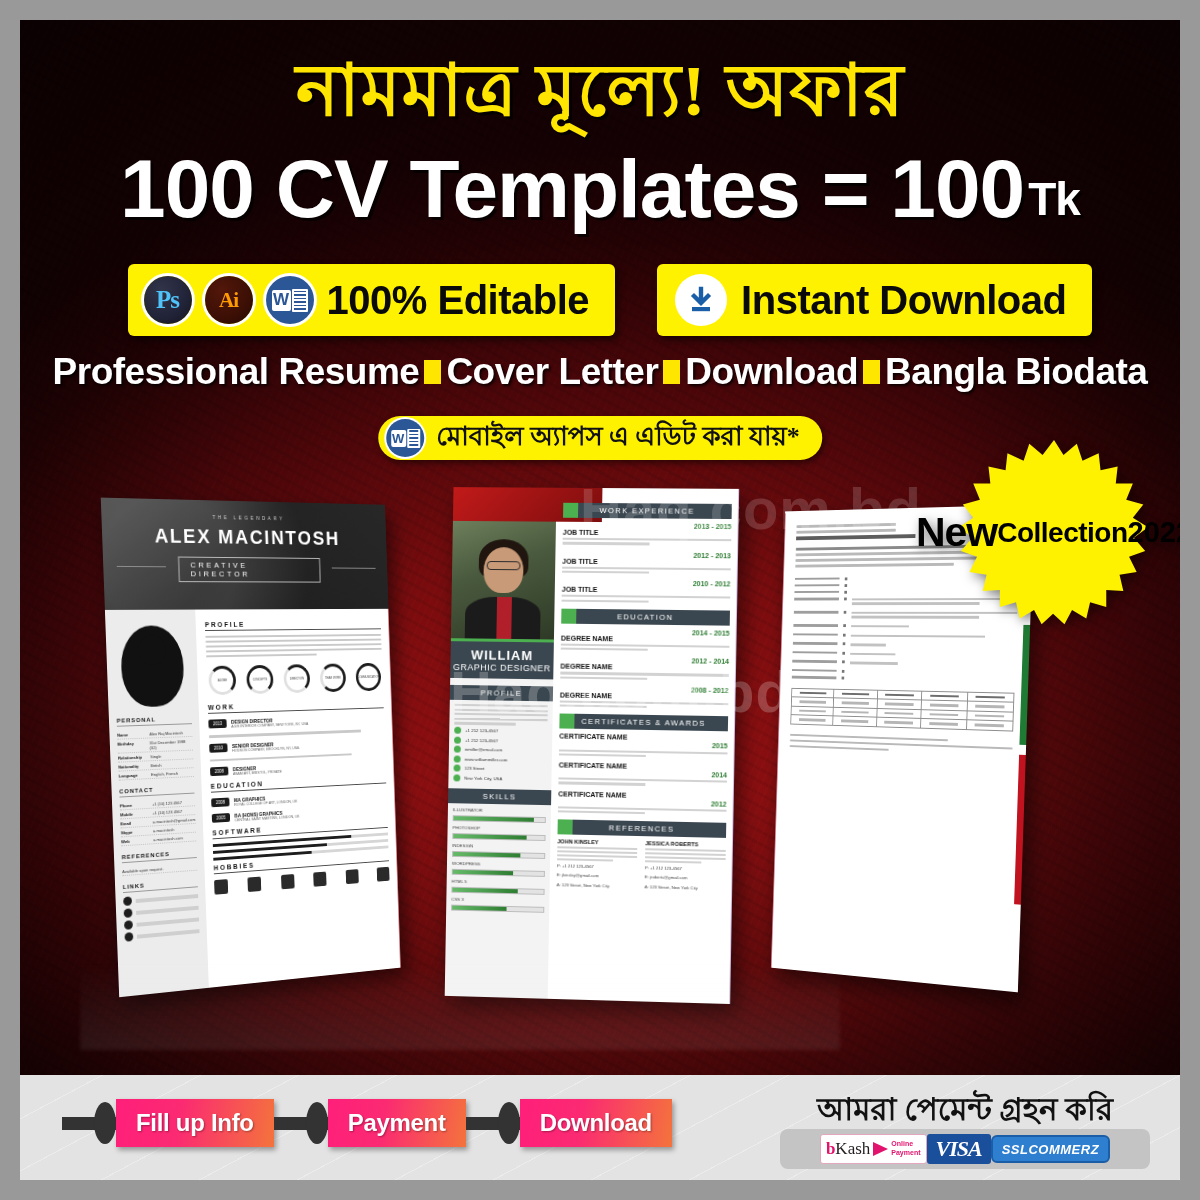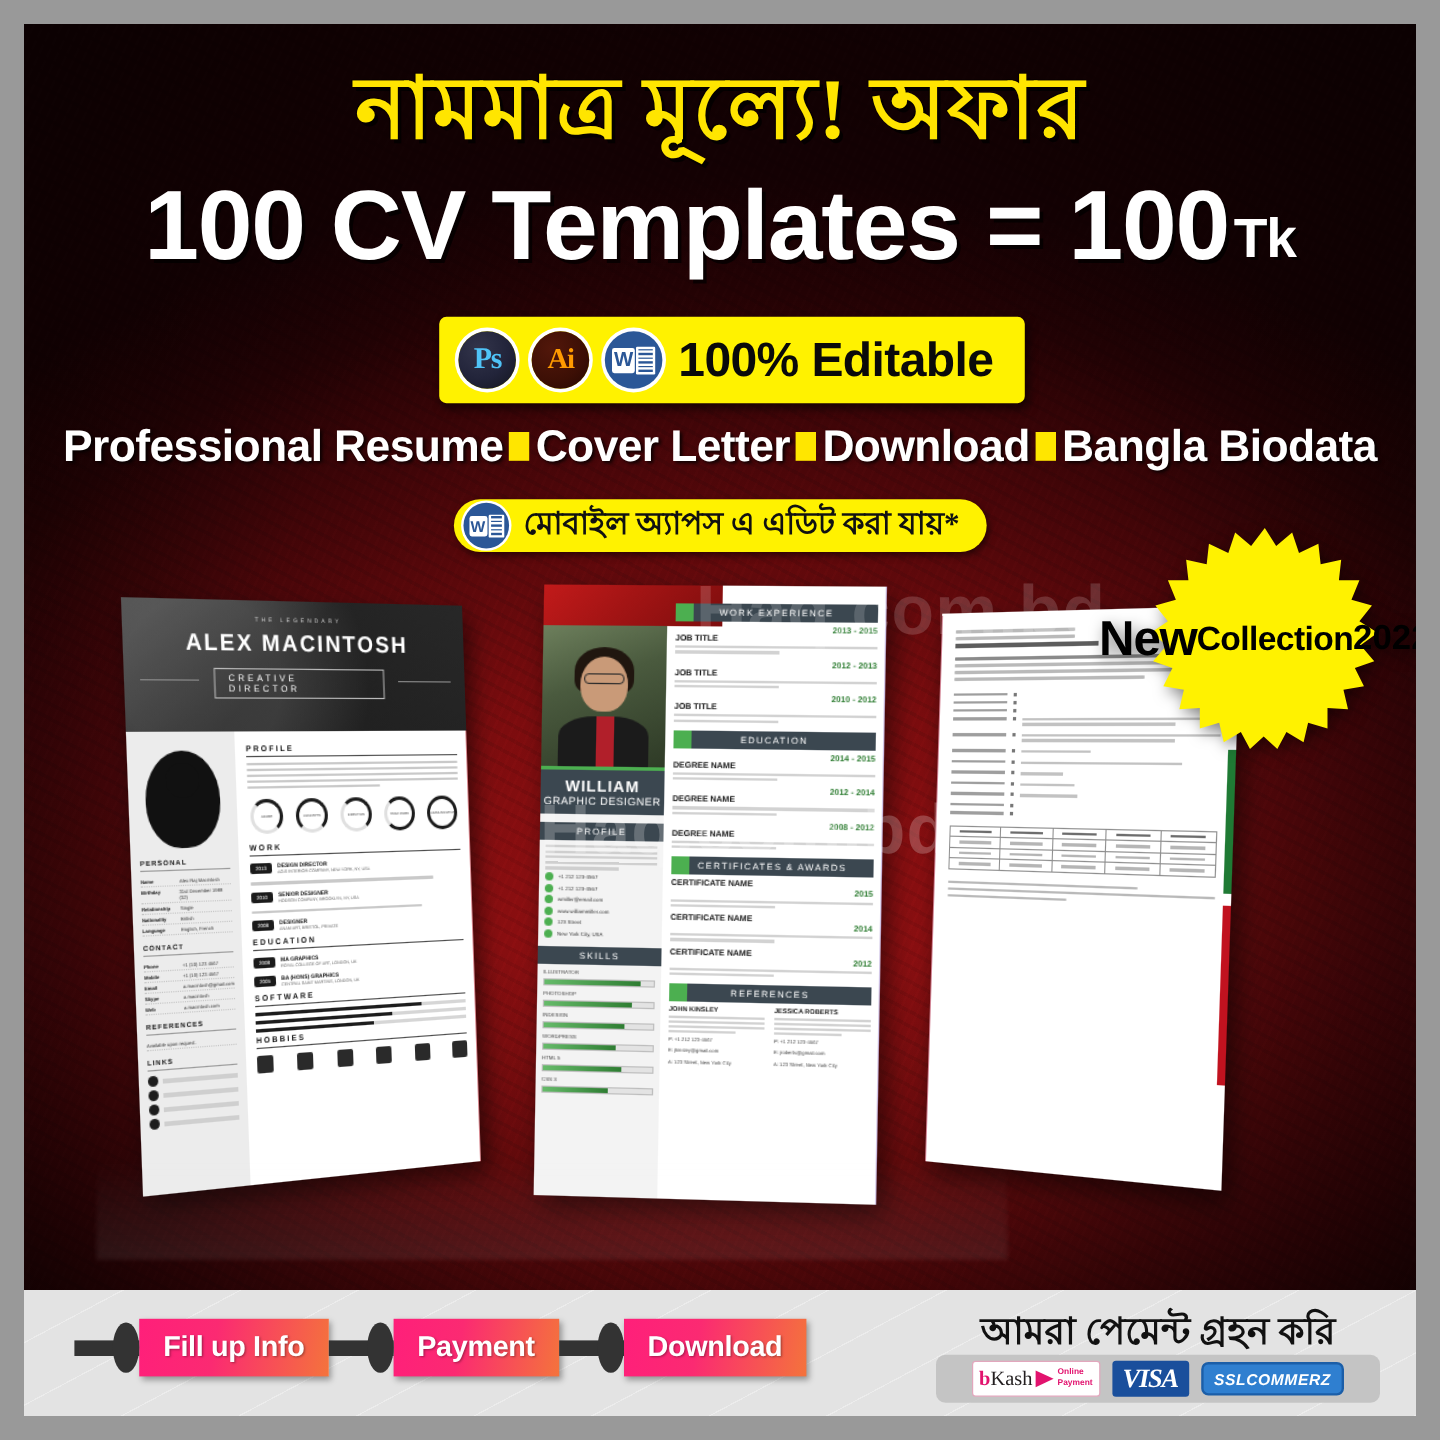--- a/index.html
+++ b/index.html
@@ -90,21 +90,21 @@
   }
 
   .appicon { width: 48px; height: 48px; border-radius: 50%; position: relative;
              display: flex; align-items: center; justify-content: center;
              box-shadow: 0 0 0 3px #ffffff; flex: 0 0 auto; }
   .ic-ps { background: radial-gradient(circle at 35% 30%, #343murk 0%, #2a2b3c 0%, #1b1c2a 100%);
            background: radial-gradient(circle at 35% 30%, #32344a 0%, #22243a 55%, #14151f 100%); }
   .ic-ps span { color: #4fc3f7; font-weight: bold; font-size: 25px; letter-spacing: -1px;
                 font-family: "Liberation Serif", serif; }
   .ic-ai { background: radial-gradient(circle at 35% 30%, #52170a 0%, #3c0f05 60%, #240803 100%); }
-  .ic-ai span { color: #ff9a00; font-weight: bold; font-size: 24px; letter-spacing: -1px;
+  .ic-ai span { color: #ff9a00; font-weight: bold; font-size: 21px; letter-spacing: -1px;
                 font-family: "Liberation Serif", serif; }
   .ic-wd { background: #2b5797; }
   .wd-inner { display:flex; align-items:center; gap:1px; }
   .wd-w { background:#fff; color:#2b5797; font-weight:bold; font-size:17px;
           width:19px; height:21px; display:flex; align-items:center; justify-content:center;
           border-radius:2px; }
   .wd-lines { width:16px; height:23px; background:#ffffff; border-radius:1px;
               display:flex; flex-direction:column; justify-content:center; gap:2px; padding:2px; }
   .wd-lines i { display:block; height:1.6px; background:#2b5797; }
 
@@ -331,21 +331,21 @@
                      width:22px; height:42px; background:#333333; border-radius:50%; }
 
   .paytitle {
     position:absolute; right:30px; top:10px; width:370px; text-align:center;
     font-family:"Liberation Serif","DejaVu Serif",serif; font-weight:bold;
     font-size:31px; color:#111; white-space:nowrap;
   }
   .paybar {
     position:absolute; right:30px; top:54px; width:370px; height:40px;
     background:#c4c4c4; border-radius:8px;
-    display:flex; align-items:center; justify-content:center; gap:10px;
+    display:flex; align-items:center; justify-content:center; 
   }
   .bkash { background:#fff; border:1px solid #e2a7bd; border-radius:3px;
            height:30px; display:flex; align-items:center; padding:0 5px; gap:3px; }
   .bkash .bk { font-family:"Liberation Serif",serif; font-size:17px; color:#231f20; }
   .bkash .bk b { color:#e2136e; font-weight:bold; }
   .bkash .bird { width:0; height:0; border-left:15px solid #e2136e;
                  border-top:7px solid transparent; border-bottom:7px solid transparent; }
   .bkash .onl { font-size:7px; color:#e2136e; font-weight:bold; line-height:1.25; text-align:left; }
   .visa { background:#1a4f9c; border-radius:3px; height:30px; padding:0 9px;
           display:flex; align-items:center; }
@@ -386,20 +386,29 @@
                 <i></i>
                 <i></i>
                 <i></i>
                 <i></i>
               </span>
           </span>
         </span>
         <span class="txt">100% Editable</span>
       </div>
 
+      <div class="ybadge b-down">
+        <span class="dlicon">
+          <svg width="34" height="34" viewBox="0 0 34 34" aria-hidden="true">
+            <path d="M17 6 v12 M17 20 l-7-7 M17 20 l7-7" stroke="#1b5ea8" stroke-width="4.4" fill="none" stroke-linecap="square"></path>
+            <rect x="8" y="24" width="18" height="4.2" fill="#1b5ea8"></rect>
+          </svg>
+        </span>
+        <span class="txt">Instant Download</span>
+      </div>
     </div>
 
     <div class="cats">
       <span class="c">Professional Resume</span>
       <span class="sq"></span>
       <span class="c">Cover Letter</span>
       <span class="sq"></span>
       <span class="c">Download</span>
       <span class="sq"></span>
       <span class="c">Bangla  Biodata</span>

